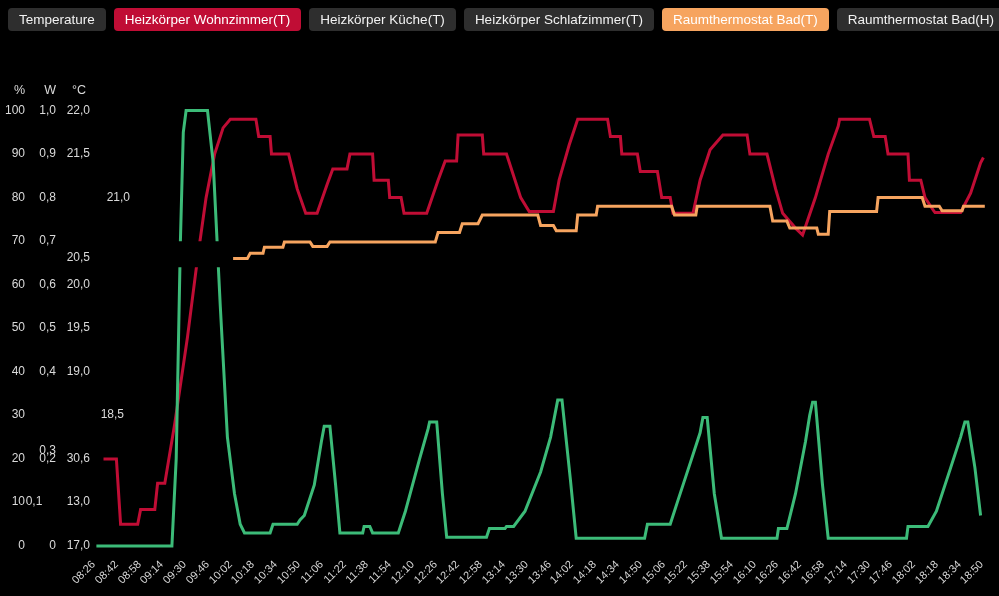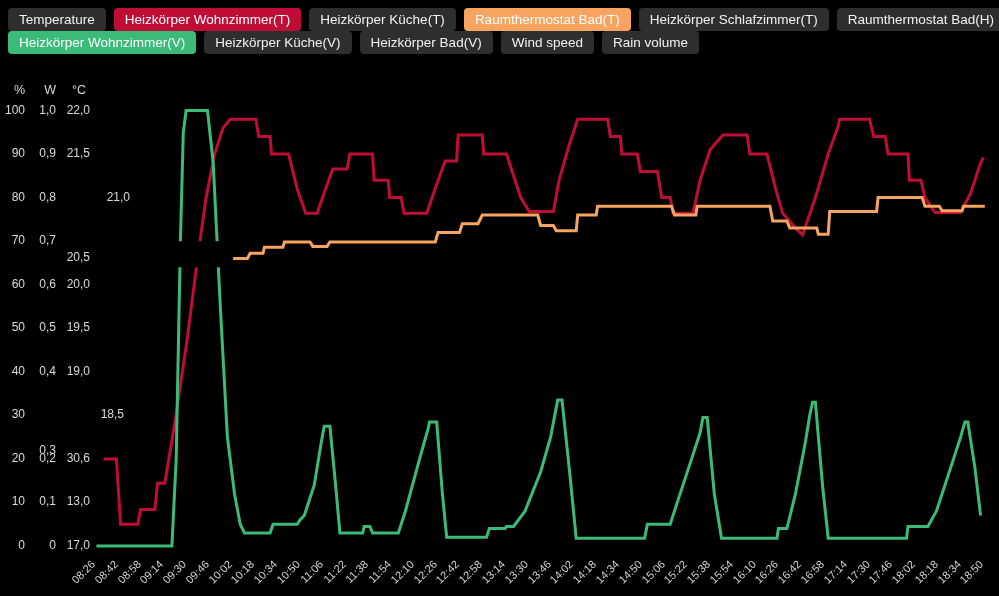--- a/index.html
+++ b/index.html
@@ -22,30 +22,23 @@
   #plot-svg{position:absolute;left:0;top:0;}
 </style>
 </head>
 <body>
 
 <div class="legend">
   <div class="legend-row" id="legend-row-0">
       <div class="tag">Temperature</div>
       <div class="tag red">Heizkörper Wohnzimmer(T)</div>
       <div class="tag">Heizkörper Küche(T)</div>
+      <div class="tag">Heizkörper Schlafzimmer(T)</div>
       <div class="tag orange">Raumthermostat Bad(T)</div>
-      <div class="tag">Heizkörper Schlafzimmer(T)</div>
       <div class="tag">Raumthermostat Bad(H)</div>
-    </div>
-  <div class="legend-row" id="legend-row-1">
-      <div class="tag green">Heizkörper Wohnzimmer(V)</div>
-      <div class="tag">Heizkörper Küche(V)</div>
-      <div class="tag">Heizkörper Bad(V)</div>
-      <div class="tag">Wind speed</div>
-      <div class="tag">Rain volume</div>
     </div>
 </div>
 
 <div id="y-axis">
     <div class="y-header" style="left: -19px; top: 83px;">%</div>
     <div class="y-label" style="left: -19px; top: 102.5px;">100</div>
     <div class="y-label" style="left: -19px; top: 146.05px;">90</div>
     <div class="y-label" style="left: -19px; top: 189.6px;">80</div>
     <div class="y-label" style="left: -19px; top: 233.15px;">70</div>
     <div class="y-label" style="left: -19px; top: 276.7px;">60</div>
@@ -58,21 +51,21 @@
     <div class="y-header" style="left: 12px; top: 83px;">W</div>
     <div class="y-label" style="left: 12px; top: 102.5px;">1,0</div>
     <div class="y-label" style="left: 12px; top: 146.05px;">0,9</div>
     <div class="y-label" style="left: 12px; top: 189.6px;">0,8</div>
     <div class="y-label" style="left: 12px; top: 233.15px;">0,7</div>
     <div class="y-label" style="left: 12px; top: 276.7px;">0,6</div>
     <div class="y-label" style="left: 12px; top: 320.25px;">0,5</div>
     <div class="y-label" style="left: 12px; top: 363.8px;">0,4</div>
     <div class="y-label" style="left: 12px; top: 407.35px; margin-top: 36px;">0,3</div>
     <div class="y-label" style="left: 12px; top: 450.9px;">0,2</div>
-    <div class="y-label" style="left: 12px; top: 494.45px;">0,1</div>
+    <div class="y-label" style="left: 12px; top: 494.45px; text-align: center;">0,1</div>
     <div class="y-label" style="left: 12px; top: 538px;">0</div>
     <div class="y-header" style="left: 42px; top: 83px;">°C</div>
     <div class="y-label" style="left: 46px; top: 102.5px;">22,0</div>
     <div class="y-label" style="left: 46px; top: 146.05px;">21,5</div>
     <div class="y-label" style="left: 46px; top: 189.6px; padding-left: 40px;">21,0</div>
     <div class="y-label" style="left: 46px; top: 250px;">20,5</div>
     <div class="y-label" style="left: 46px; top: 276.7px;">20,0</div>
     <div class="y-label" style="left: 46px; top: 320.25px;">19,5</div>
     <div class="y-label" style="left: 46px; top: 363.8px;">19,0</div>
     <div class="y-label" style="left: 52px; top: 407.35px; margin-left: 28px;">18,5</div>

